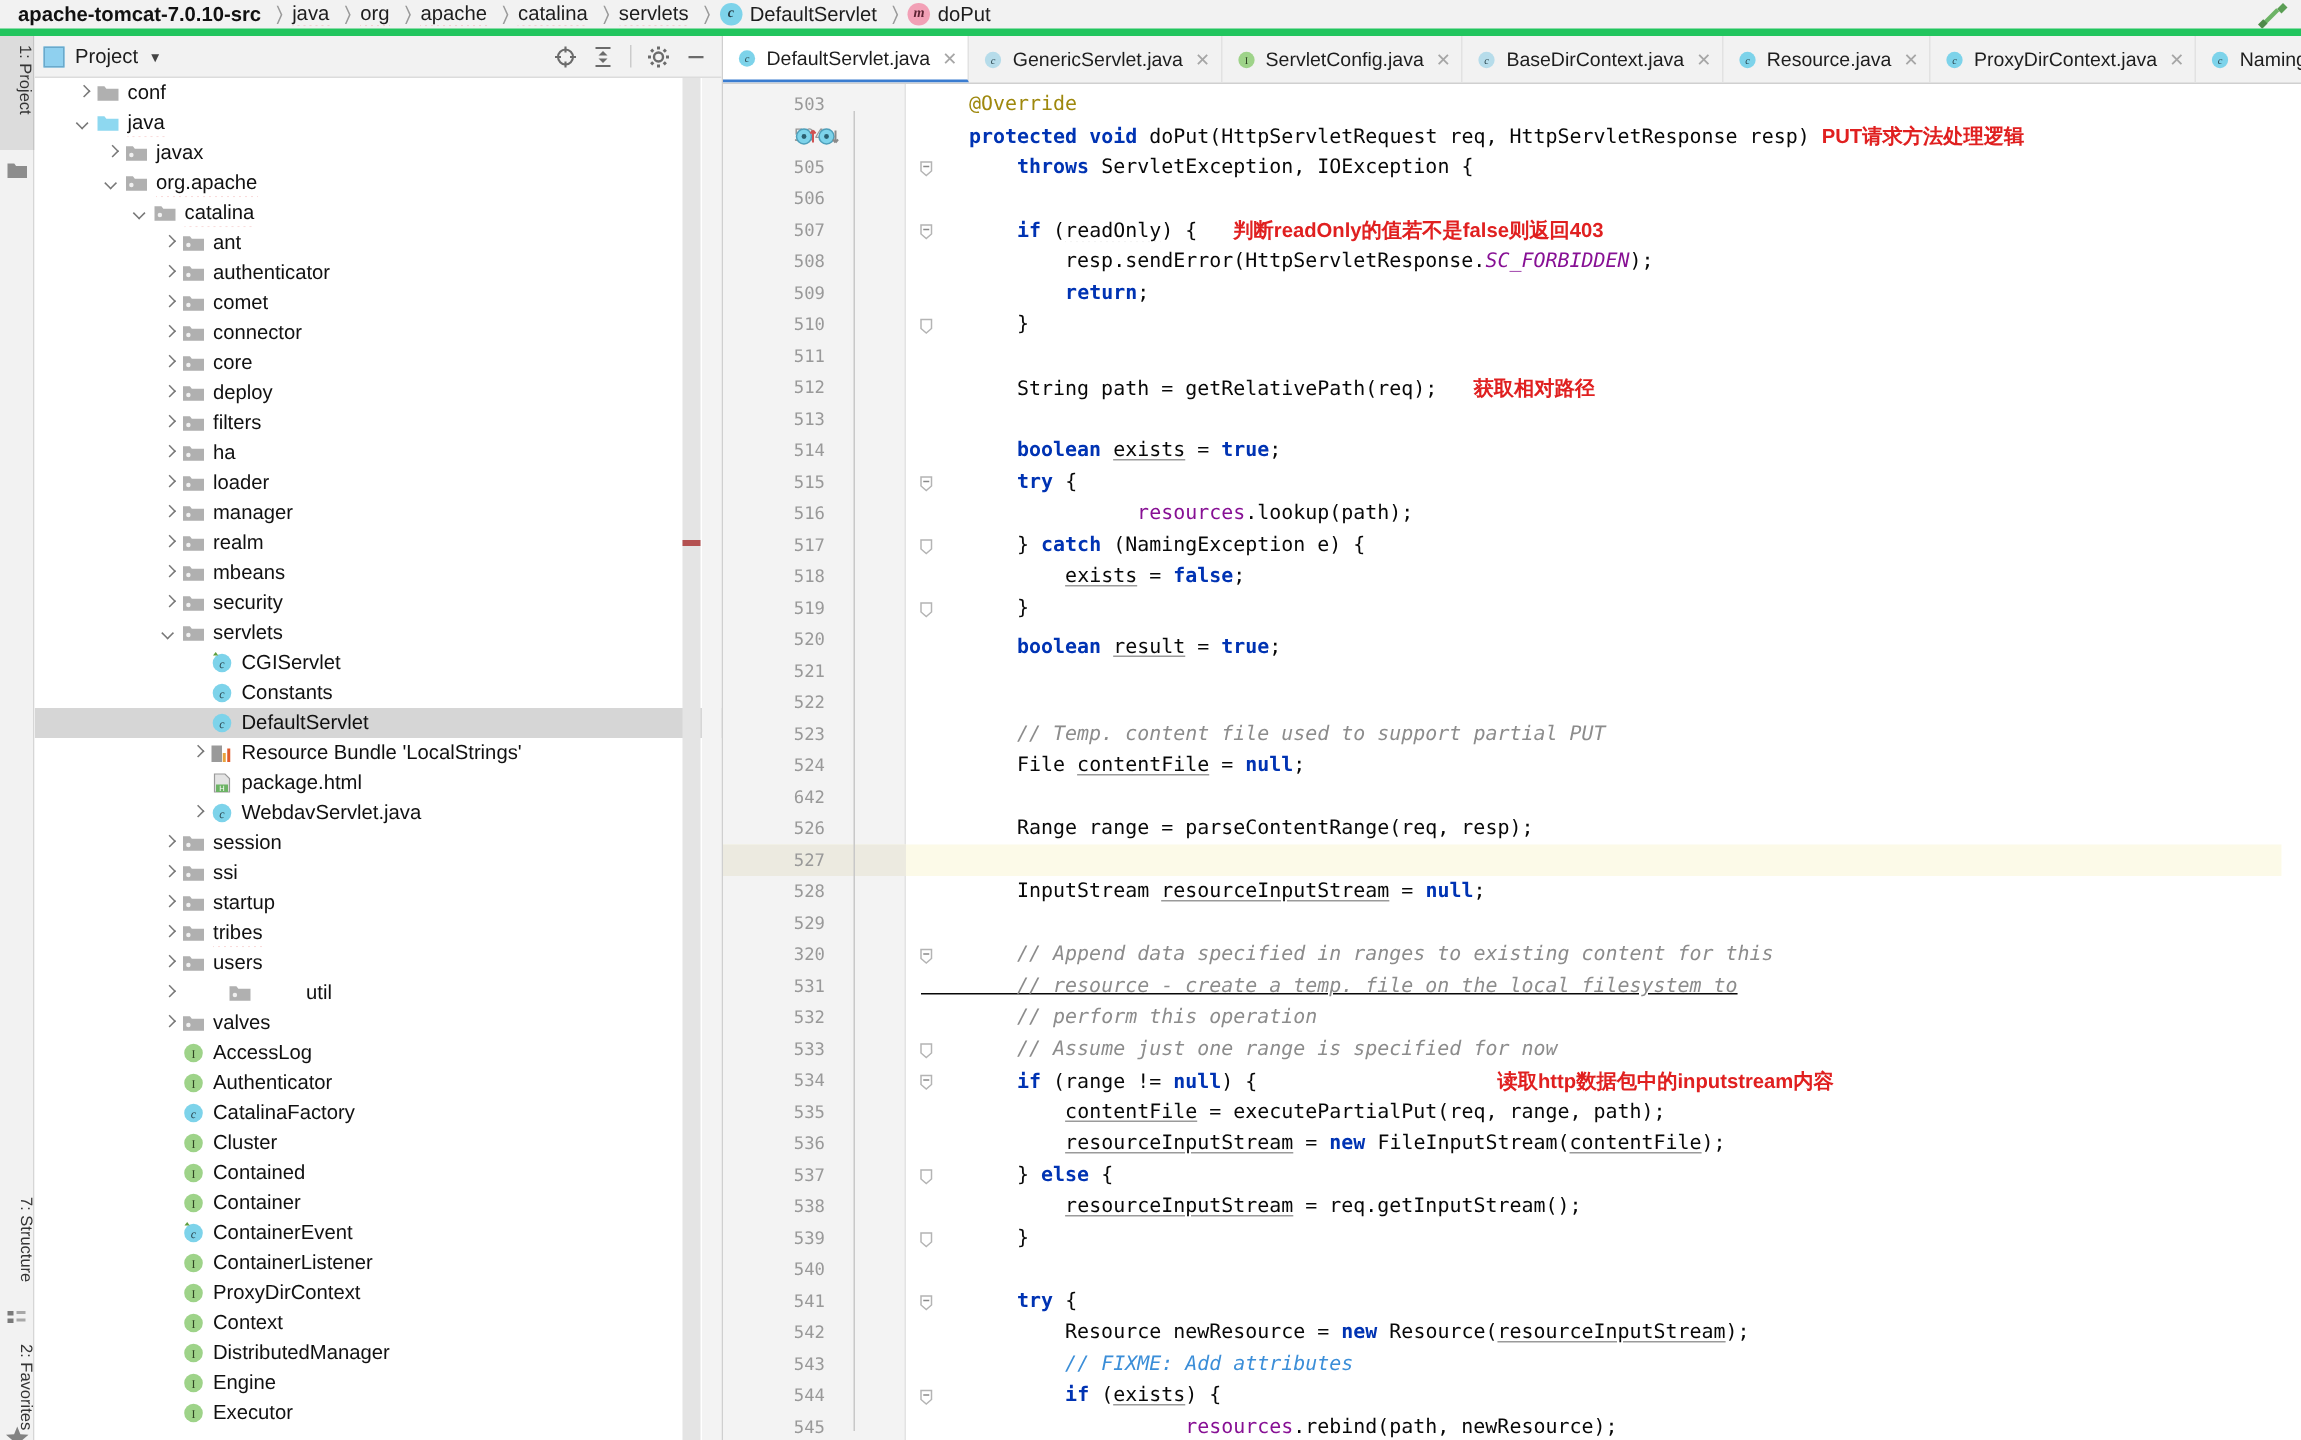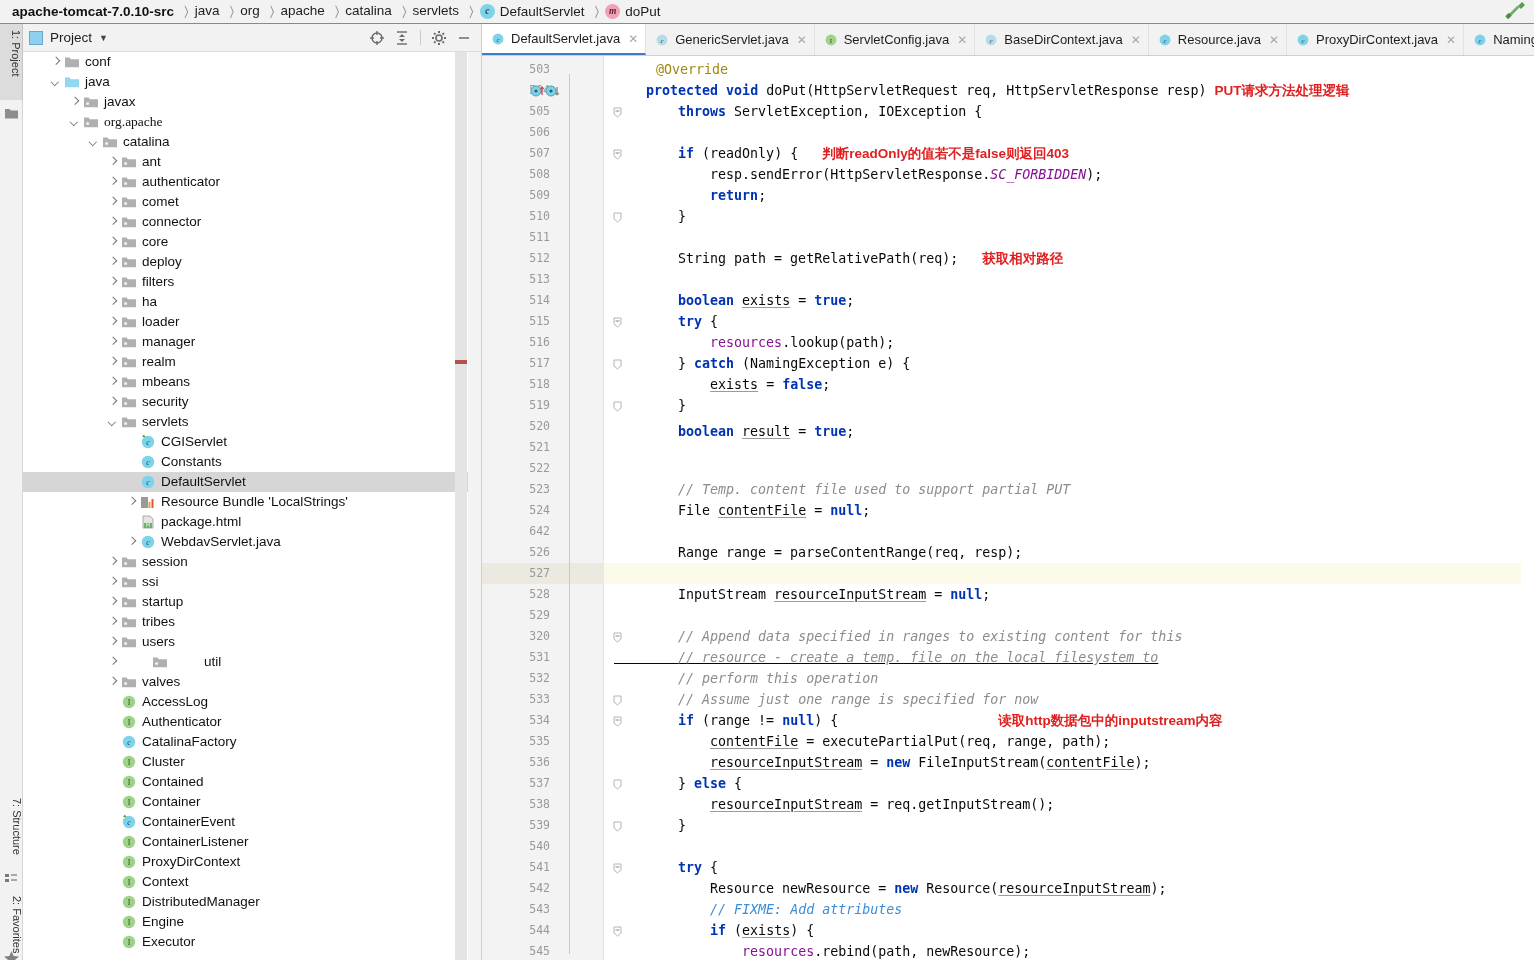--- a/index.html
+++ b/index.html
@@ -8,21 +8,21 @@
     background:#ffffff;
     font-family:"Liberation Sans", sans-serif;
     font-size:13px;color:#1d1d1d;
     -webkit-font-smoothing:antialiased;
   }
   .app{position:relative;width:1534px;height:960px;}
 
   
   .navbar{
     position:absolute;left:0;top:0;width:1534px;height:24px;
-    background:#f2f2f2;border-bottom:1px solid #22c55e;
+    background:#f2f2f2;border-bottom:5px solid #22c55e;
     display:flex;align-items:center;padding-left:10px;box-sizing:border-box;
     white-space:nowrap;overflow:hidden;
   }
   .crumb{display:flex;align-items:center;height:24px;padding:0 2px;font-size:13.5px;}
   .crumb.root{font-weight:bold;color:#111;}
   .crumb .sep{color:#9a9a9a;margin:0 6px;font-size:14px;}
   .wavy{
     background-image:linear-gradient(45deg,transparent 65%,#e24b4b 66%,#e24b4b 70%,transparent 71%),
                      linear-gradient(-45deg,transparent 65%,#e24b4b 66%,#e24b4b 70%,transparent 71%);
     background-size:4px 3px;background-repeat:repeat-x;background-position:0 100%;
@@ -138,24 +138,24 @@
     position:absolute;left:132px;height:21px;line-height:21px;white-space:pre;
     font-family:"DejaVu Sans Mono","Liberation Mono",monospace;
     font-size:13.3px;color:#080808;
   }
   .curline{position:absolute;left:0;width:1052px;height:21px;background:#fcfae8;}
   .curline-num{position:absolute;left:0;width:122px;height:21px;background:#eceae0;}
 
   .kw{color:#0033b3;font-weight:bold;}
   .cm{color:#8c8c8c;font-style:italic;}
   .cmb{color:#3b8ed8;font-style:italic;}
-  .fld{color:#871094;}
+  .fld{color:#871094;margin-left:48px;}
   .sf{color:#871094;font-style:italic;}
   .un{text-decoration:underline;text-decoration-color:#9a9a9a;text-underline-offset:2px;}
-  .ann{color:#9e880d;margin-left:10px;}
+  .ann{color:#9e880d;}
   .note{color:#e02020;font-family:"Liberation Sans",sans-serif;font-size:13.5px;font-weight:bold;}
   .err-squig{
     background-image:linear-gradient(45deg,transparent 65%,#c8c8c8 66%,#c8c8c8 70%,transparent 71%),
                      linear-gradient(-45deg,transparent 65%,#c8c8c8 66%,#c8c8c8 70%,transparent 71%);
     background-size:4px 3px;background-repeat:repeat-x;background-position:0 100%;
   }
   .fold{
     position:absolute;left:130px;width:11px;height:11px;
   }
   .ovr-icons{position:absolute;left:48px;width:34px;height:14px;}
@@ -307,21 +307,21 @@
           <span class="lbl wv">java</span>
         </div>
         <div class="row" style="padding-left: 46px;">
           <span class="arrow r"></span>
           <span class="ico"><svg width="16" height="16" viewBox="0 0 16 16">
               <path d="M1 3.5h4.6l1.3 1.7H15v8H1z" fill="#b0b0b0"></path>
               <circle cx="4.6" cy="9.4" r="1.5" fill="#f0f0f0"></circle>
             </svg></span>
           <span class="lbl">javax</span>
         </div>
-        <div class="row" style="padding-left: 46px; font-family: Liberation Serif, serif;">
+        <div class="row" style="padding-left: 46px;">
           <span class="arrow d"></span>
           <span class="ico"><svg width="16" height="16" viewBox="0 0 16 16">
               <path d="M1 3.5h4.6l1.3 1.7H15v8H1z" fill="#b0b0b0"></path>
               <circle cx="4.6" cy="9.4" r="1.5" fill="#f0f0f0"></circle>
             </svg></span>
           <span class="lbl wv">org.apache</span>
         </div>
         <div class="row" style="padding-left: 65px;">
           <span class="arrow d"></span>
           <span class="ico"><svg width="16" height="16" viewBox="0 0 16 16">

